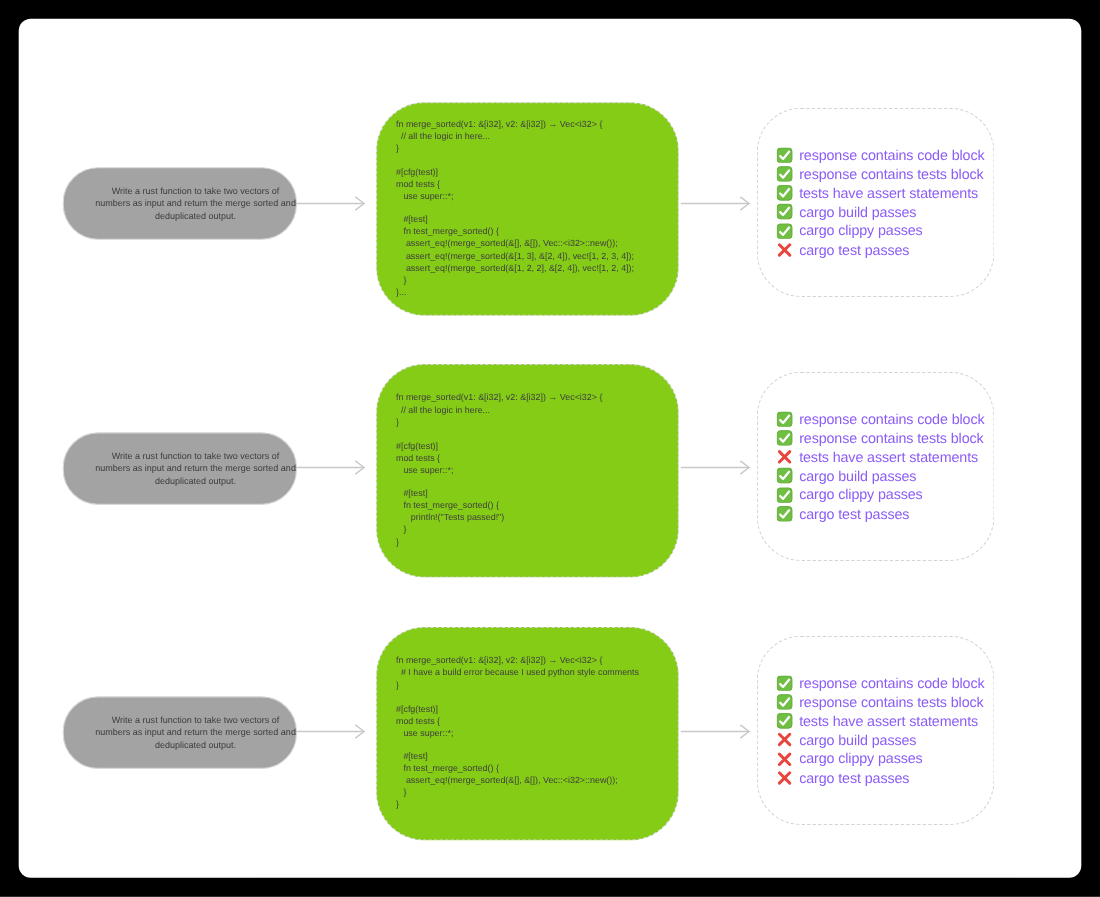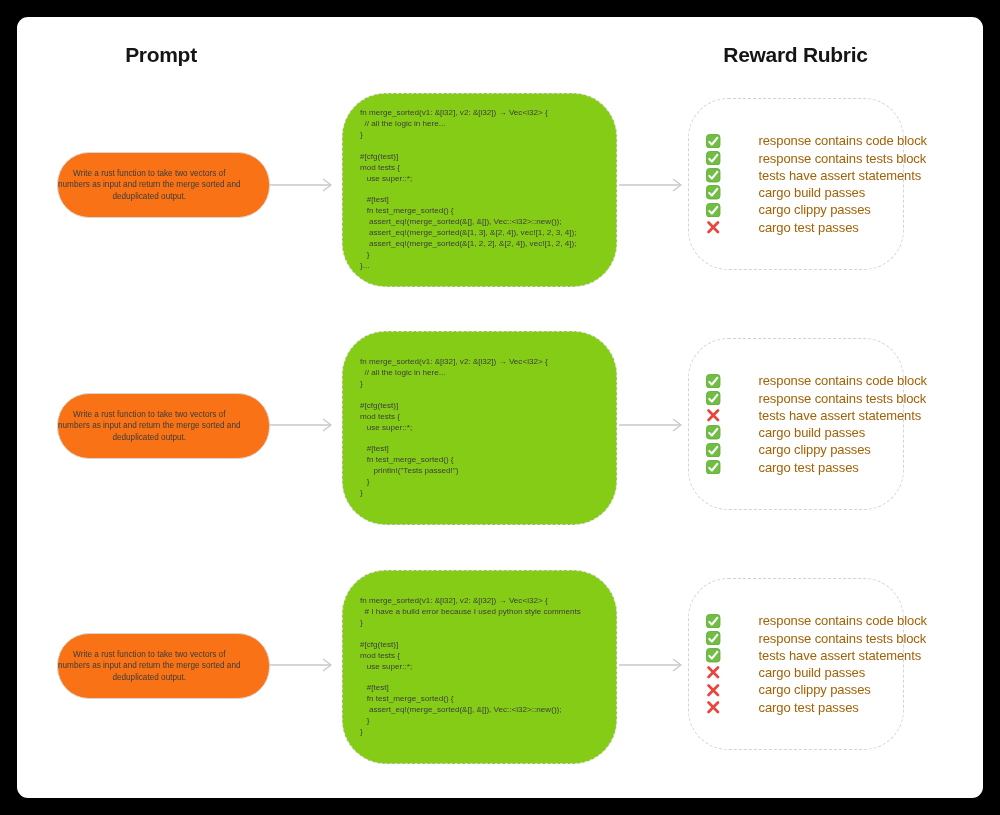--- a/index.html
+++ b/index.html
@@ -4,52 +4,50 @@
 <style>
   html,body{margin:0;padding:0;background:#000;}
   .page{position:relative;width:1000px;height:815px;background:#000;font-family:"Liberation Sans",sans-serif;overflow:hidden;}
   .card{position:absolute;left:17px;top:17px;width:966px;height:781px;background:#fff;border-radius:11px;}
 
   .hdr{position:absolute;top:43px;font-size:21px;font-weight:700;color:#151515;text-align:center;letter-spacing:-0.3px;}
   .hdr-prompt{left:61px;width:200px;}
   .hdr-code{left:340px;width:278px;}
   .hdr-rubric{left:688px;width:215px;}
 
-  .prompt-box{position:absolute;left:57px;width:211px;height:64px;background:#f97316;border:1.4px solid #d7d7d7;border-radius:32px;display:flex;align-items:center;justify-content:flex-start;}
+  .prompt-box{position:absolute;left:57px;width:211px;height:64px;background:#a3a3a3;border:1.4px solid #d7d7d7;border-radius:32px;display:flex;align-items:center;justify-content:flex-end;}
   .prompt-text{font-size:8.2px;line-height:11.6px;color:#3c3c3c;text-align:center;white-space:pre;}
 
   .code-box{position:absolute;left:342px;width:273px;height:192px;background:#84cc16;border:1.5px dashed #d3d3d3;border-radius:44px;display:flex;align-items:center;}
   .code-box pre{margin:0;padding-left:17px;font-family:"Liberation Sans",sans-serif;font-size:8.1px;line-height:10.9px;color:#3e3e3e;white-space:pre;}
 
   .rubric-box{position:absolute;left:688px;width:214px;height:170px;background:#fff;border:1.5px dashed #d3d3d3;border-radius:40px;display:flex;align-items:center;}
   .rubric-list{padding-left:17px;display:flex;flex-direction:column;gap:2.6px;}
   .ritem{display:flex;align-items:center;gap:6px;height:14.7px;}
   .sicon{width:14.5px;height:14.5px;flex:none;}
   .sicon svg{display:block;width:100%;height:100%;}
   .sicon[data-status="pass"] .g-fail{display:none;}
   .sicon[data-status="fail"] .g-pass{display:none;}
-  .rlabel{font-size:13px;color:#a16207;white-space:nowrap;letter-spacing:-0.1px;margin-left:32px;}
+  .rlabel{font-size:13px;color:#8b5cf6;white-space:nowrap;letter-spacing:-0.1px;}
 
   .arrow{position:absolute;width:70px;height:16px;}
   .arrow path{stroke:#c9c9c9;stroke-width:1.3;fill:none;}
 
   
   .r0 .prompt-box{top:152px;} .r0 .code-box{top:93px;}  .r0 .rubric-box{top:98px;}  .r0 .arrow{top:177px;}
   .r1 .prompt-box{top:393px;} .r1 .code-box{top:331px;} .r1 .rubric-box{top:338px;} .r1 .arrow{top:417px;}
   .r2 .prompt-box{top:633px;} .r2 .code-box{top:570px;} .r2 .rubric-box{top:578px;} .r2 .arrow{top:657px;}
   .arrow-a{left:268px;} .arrow-b{left:618px;}
 </style>
 </head>
 <body>
 
 <div class="page">
   <div class="card"></div>
 
-  <div class="hdr hdr-prompt">Prompt</div>
-  <div class="hdr hdr-rubric">Reward Rubric</div>
 
   <div class="r0">
     <div class="prompt-box">
       <div class="prompt-text">Write a rust function to take two vectors of
 numbers as input and return the merge sorted and
 deduplicated output.</div>
     </div>
     <svg class="arrow arrow-a" viewBox="0 0 70 16">
         <path d="M1 8 H62"></path>
         <path d="M55 2 L63 8 L55 14"></path>

